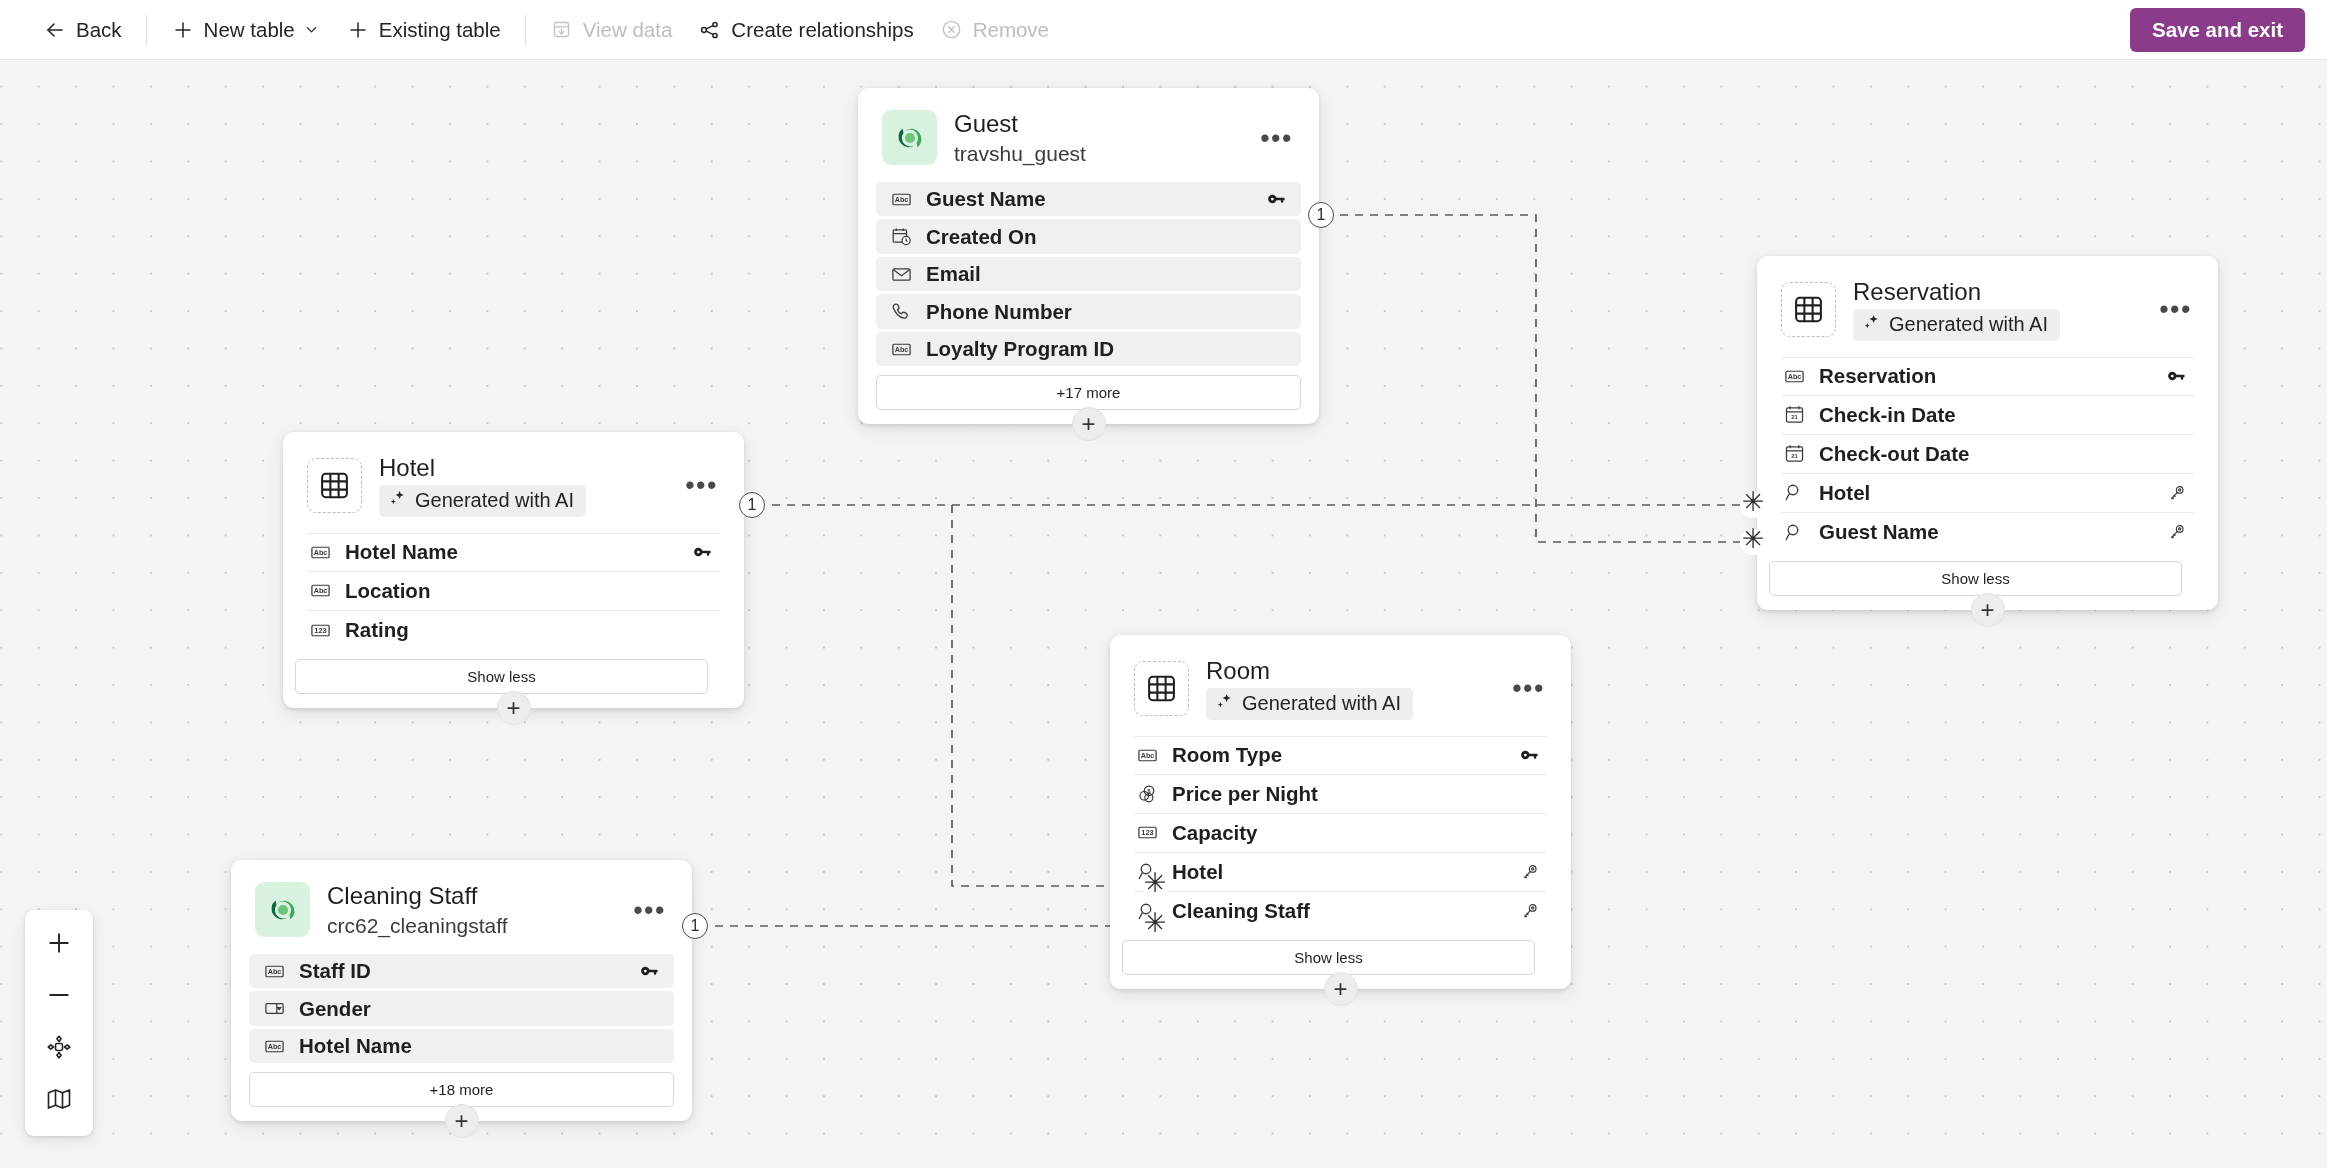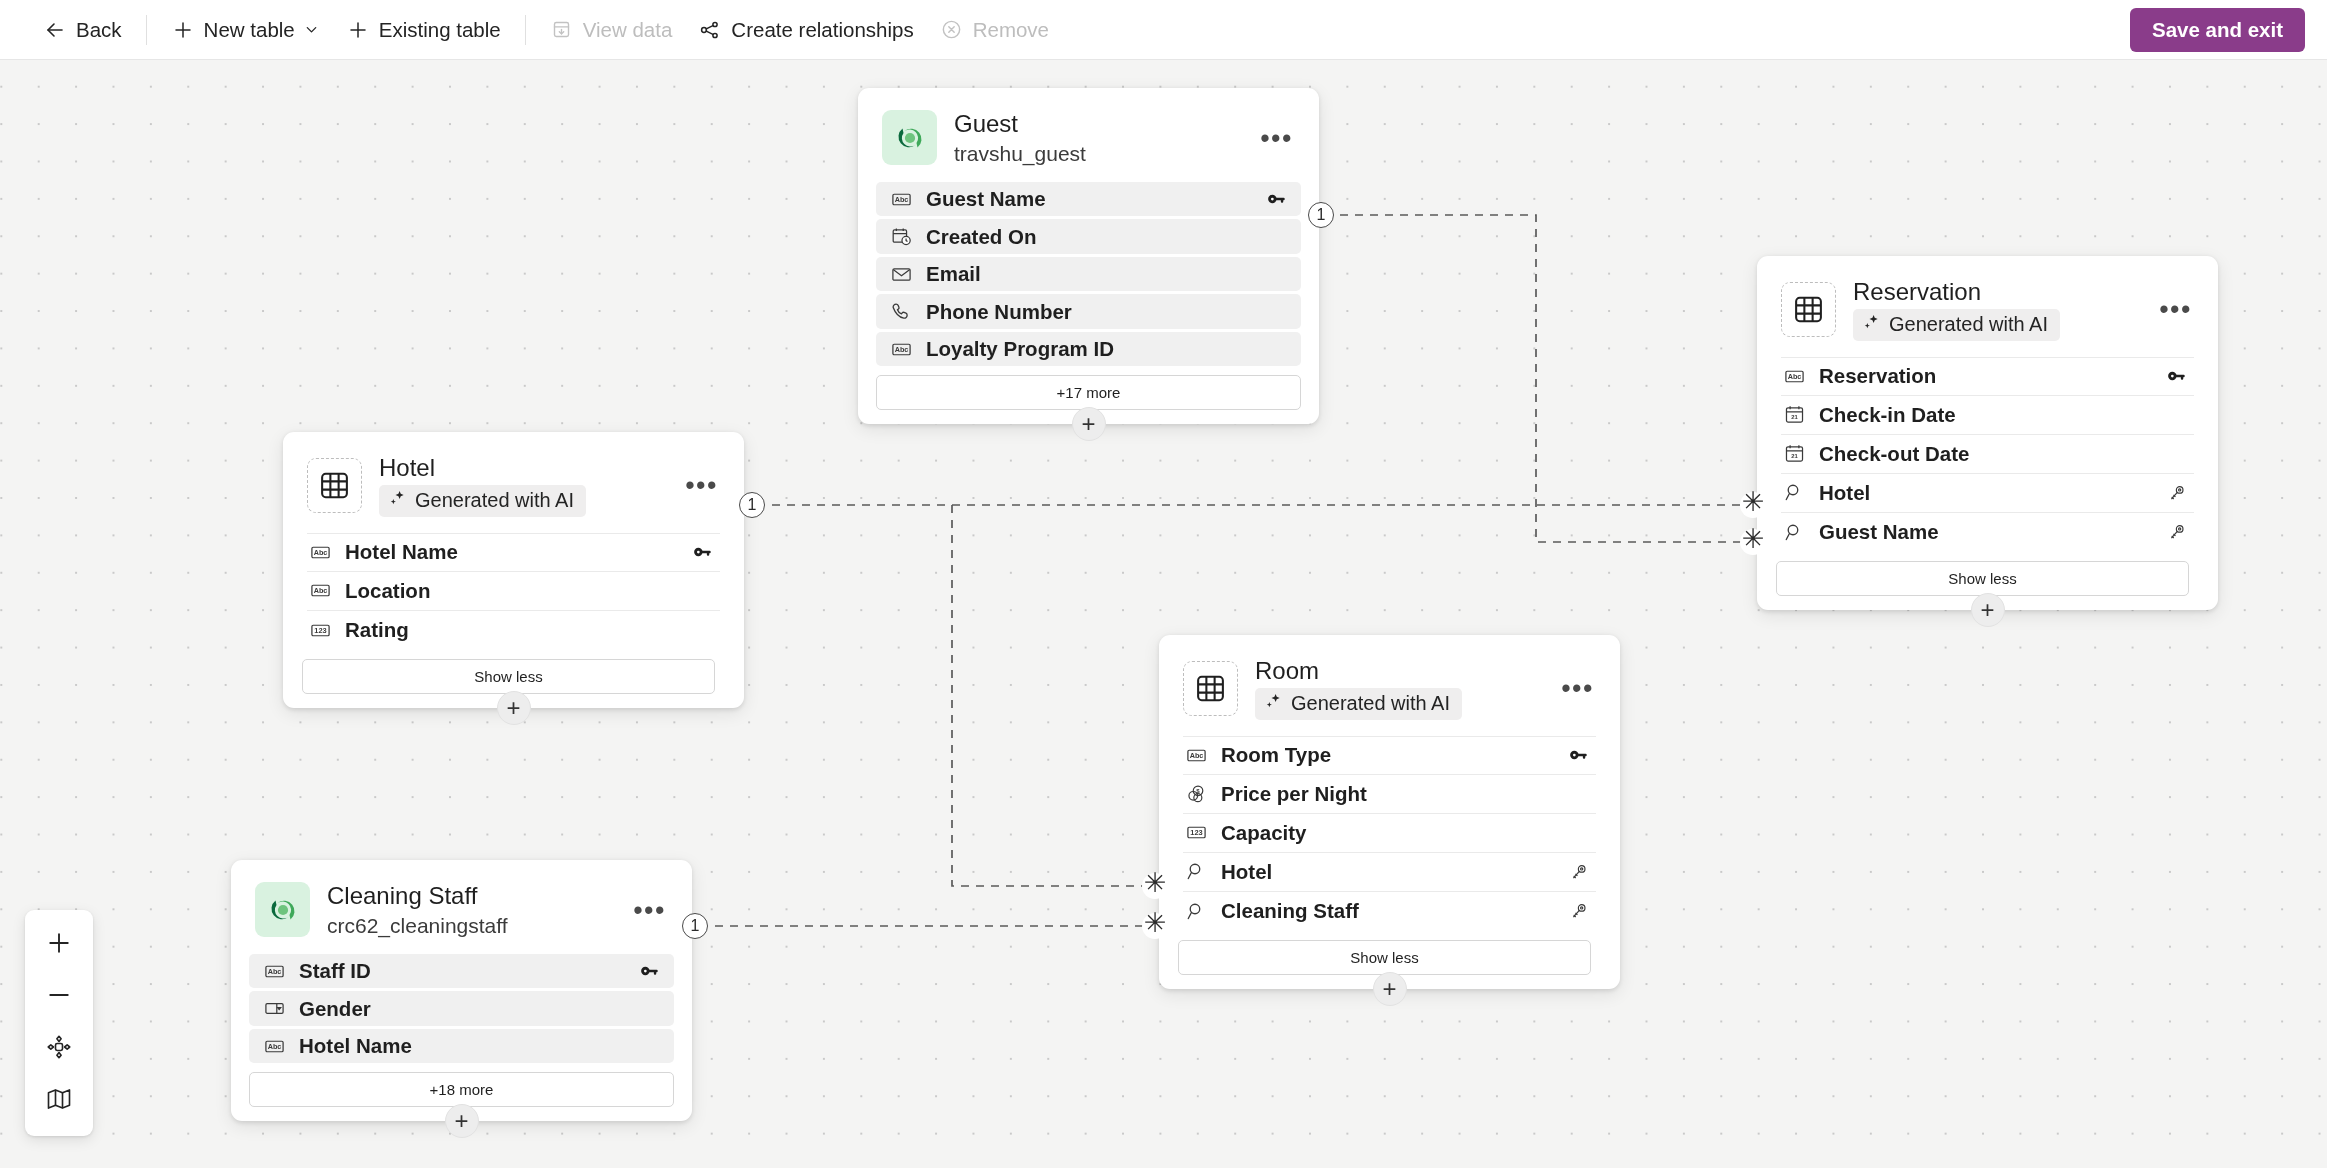--- a/index.html
+++ b/index.html
@@ -116,21 +116,21 @@
   .fields.line .field:first-child { border-top: 1px solid #eaeaea; }
 
   .more-btn {
     display: block; width: calc(100% - 36px);
     margin: 9px 18px 0 18px;
     height: 35px; line-height: 33px; text-align: center;
     background: #ffffff; border: 1px solid #d6d6d6; border-radius: 5px;
     font-size: 15px; color: #1f1f1f; cursor: pointer;
     font-family: "Liberation Sans", sans-serif;
   }
-  .more-btn.wide { width: calc(100% - 48px); margin-left: 19px; margin-right: 24px; }
+  .more-btn.wide { width: calc(100% - 48px); margin-left: 12px; margin-right: 24px; }
 
   .plus-fab {
     position: absolute; left: 50%; bottom: -17px; transform: translateX(-50%);
     width: 34px; height: 34px; border-radius: 50%;
     background: #ededed; border: 1px solid #e2e2e2;
     display: flex; align-items: center; justify-content: center;
     cursor: pointer; color: #333; font-size: 24px; line-height: 1;
   }
 
   
@@ -517,21 +517,21 @@
             </svg>
           </span>
       </div>
     </div>
     <button class="more-btn wide">Show less</button>
     <div class="plus-fab">
         <span>+</span>
       </div>
   </div>
 
-  <div class="card" style="left:1159px; top:575px; width:461px;">
+  <div class="card" style="left:1110px; top:575px; width:461px;">
     <div class="card-head">
       <div class="icon-box gen">
         <svg width="33" height="33" viewBox="0 0 24 24" fill="none" stroke="#1f1f1f" stroke-width="1.5">
             <rect x="3" y="3.5" width="18" height="17" rx="2.6"></rect>
             <path d="M3 9h18M3 15h18M9 3.5v17M15 3.5v17"></path>
           </svg>
       </div>
       <div class="head-text">
         <div class="tbl-title">Room</div>
         <div class="ai-chip">

